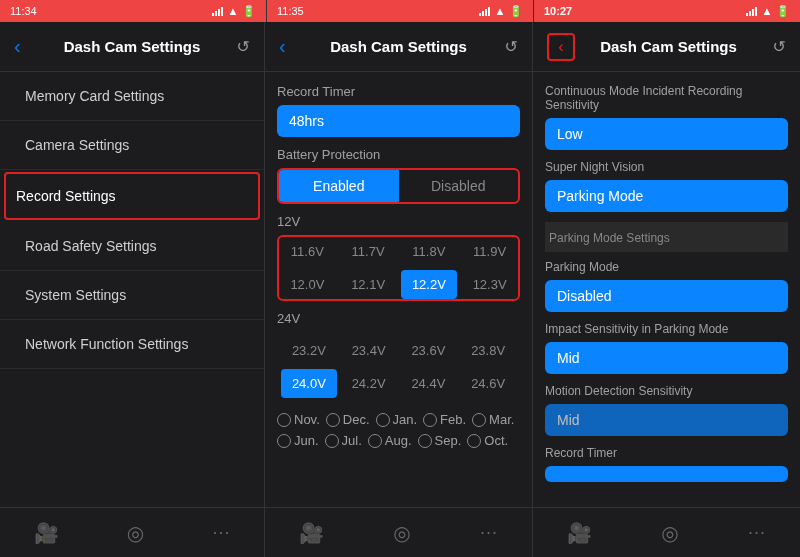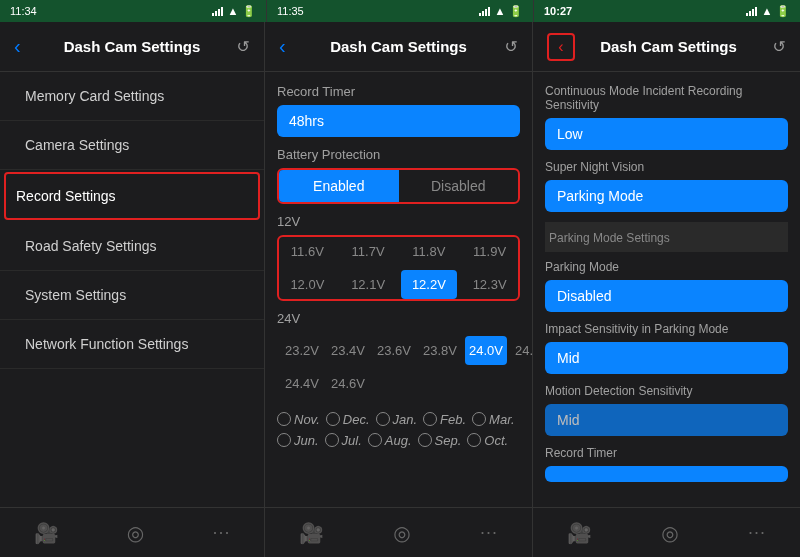--- a/index.html
+++ b/index.html
@@ -10,21 +10,21 @@
       font-family: -apple-system, BlinkMacSystemFont, 'Helvetica Neue', sans-serif;
       display: flex;
       flex-direction: column;
       overflow: hidden;
     }
 
     
     .status-bars {
       display: flex;
       height: 22px;
-      background: #14532d;
+      background: #ef4444;
     }
     .status-bar {
       flex: 1;
       display: flex;
       align-items: center;
       justify-content: space-between;
       padding: 0 10px;
       font-size: 11px;
       color: #fff;
       border-right: 1px solid #333;
@@ -179,21 +179,21 @@
       border-radius: 4px;
       cursor: pointer;
     }
     .voltage-cell.selected {
       background: #0a84ff;
       color: #fff;
     }
 
     .voltage-grid-24 {
       display: grid;
-      grid-template-columns: repeat(6, 1fr);
+      grid-template-columns: repeat(4, 1fr);
       gap: 4px;
       padding: 4px;
       margin-bottom: 10px;
     }
     .voltage-cell-24 {
       padding: 7px 4px;
       text-align: center;
       font-size: 13px;
       color: #888;
       border-radius: 4px;
@@ -206,24 +206,24 @@
 
     .checkbox-row {
       display: flex;
       align-items: center;
       gap: 6px;
       flex-wrap: wrap;
       margin-bottom: 6px;
     }
     .checkbox-item {
       display: flex;
+      align-items: center;
       gap: 3px;
       color: #a0a0a0;
       font-size: 13px;
-      font-style: italic;
     }
     .checkbox-circle {
       width: 14px;
       height: 14px;
       border-radius: 50%;
       border: 1px solid #888;
       background: transparent;
     }
 
     

